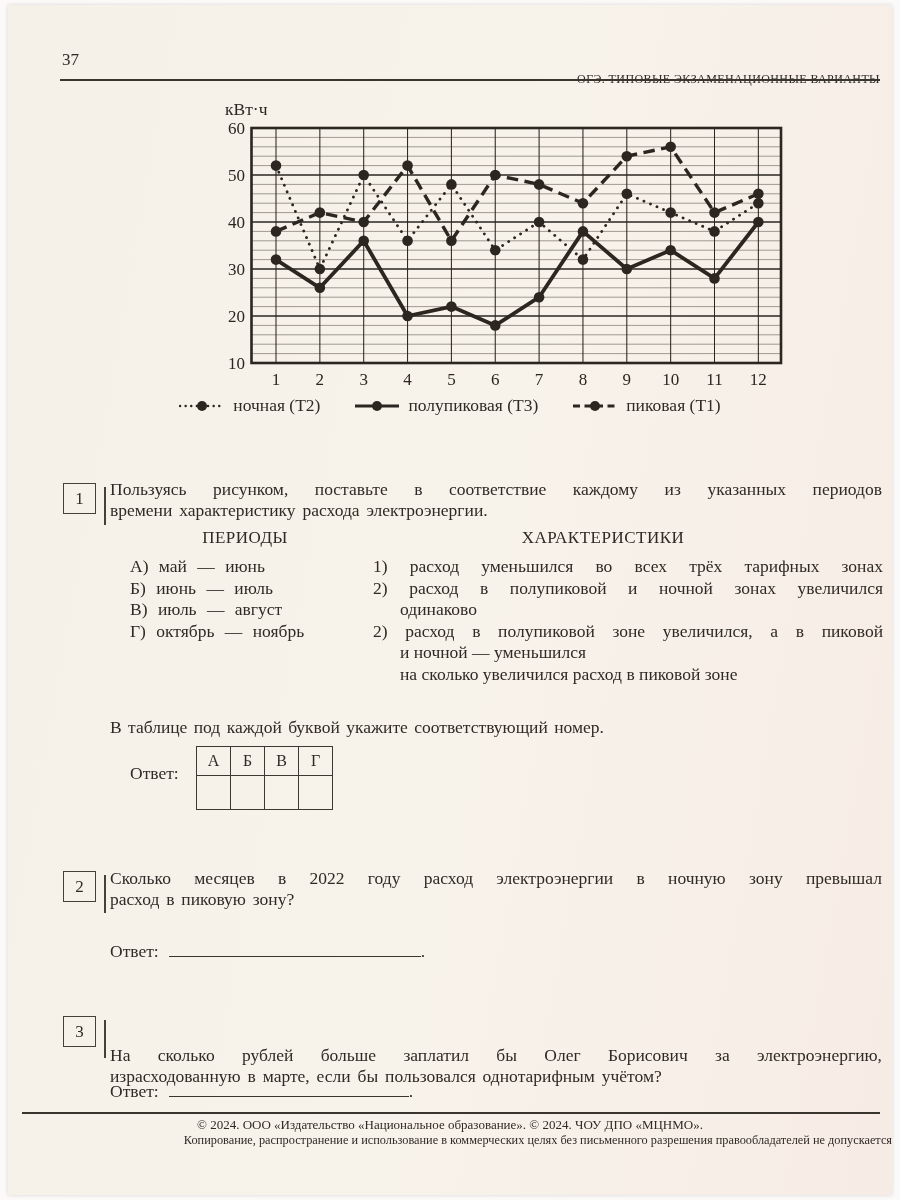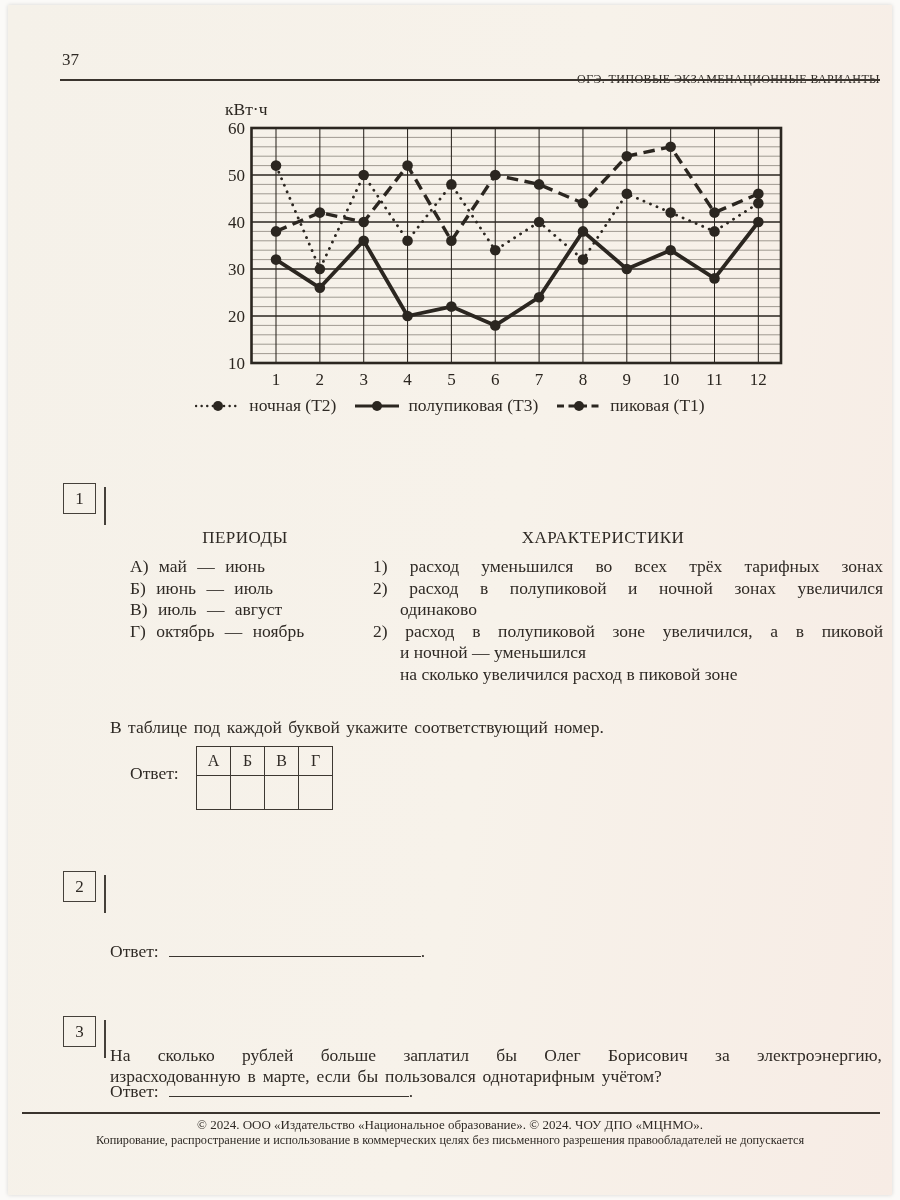--- a/index.html
+++ b/index.html
@@ -11,21 +11,21 @@
     position:absolute;left:8px;top:5px;width:884px;height:1190px;
     background:linear-gradient(100deg,#f5f1e9 0%,#f7f2ea 55%,#f7ece5 100%);
     box-shadow:0 0 4px rgba(0,0,0,.15);
   }
   
   .hdr-num{position:absolute;left:54px;top:45px;font-size:17px;}
   .hdr-title{position:absolute;right:12px;top:47px;font-size:12px;letter-spacing:.4px;margin-top:20px;}
   .hdr-rule{position:absolute;left:52px;top:74px;width:820px;height:2px;background:#3a342e;}
   
   .chart-wrap{position:absolute;left:187px;top:90px;width:640px;height:310px;}
-  .legend{position:absolute;left:0;top:390px;width:884px;display:flex;justify-content:center;gap:18px;align-items:center;}
+  .legend{position:absolute;left:0;top:390px;width:884px;display:flex;justify-content:center;gap:34px;align-items:center;}
   .legend-item{display:flex;align-items:center;gap:8px;font-size:17.5px;}
   
   .task-box{position:absolute;width:31px;height:29px;border:1.5px solid #45403a;
             display:flex;align-items:center;justify-content:center;font-size:17px;background:transparent;}
   .task-vbar{position:absolute;width:1.5px;height:38px;background:#45403a;}
   .para{position:absolute;left:102px;width:772px;font-size:17.5px;line-height:21px;word-spacing:2.5px;}
   .para .stretch{text-align:justify;text-align-last:justify;}
   .col-header{position:absolute;font-size:17px;text-align:center;letter-spacing:.5px;}
   .periods{position:absolute;left:122px;top:551px;font-size:17.5px;line-height:21.5px;word-spacing:6px;}
   .chars{position:absolute;left:365px;top:551px;width:510px;font-size:17.5px;line-height:21.5px;}
@@ -35,21 +35,21 @@
   .note{position:absolute;left:102px;top:712px;font-size:17.5px;word-spacing:2px;}
   .answer-table{position:absolute;left:188px;top:741px;border-collapse:collapse;}
   .answer-table td{border:1.4px solid #3d3832;width:31px;text-align:center;font-size:16px;}
   .answer-table tr.h td{height:26px;}
   .answer-table tr.b td{height:31px;}
   .ans-line{display:inline-block;width:252px;border-bottom:1.6px solid #3a352f;height:17px;margin-left:10px;}
   .ans-row{position:absolute;left:102px;font-size:17.5px;text-align:center;}
   
   .ftr-rule{position:absolute;left:14px;top:1107px;width:858px;height:1.6px;background:#3a342e;}
   .ftr1{position:absolute;left:0;top:1112px;width:884px;text-align:center;font-size:13px;}
-  .ftr2{position:absolute;left:0;top:1128px;width:884px;text-align:center;font-size:12.3px;}
+  .ftr2{position:absolute;left:0;top:1128px;width:884px;text-align:right;font-size:12.3px;}
 </style>
 </head>
 <body>
 
 <div class="page">
 
   <div class="hdr-num">37</div>
   <div class="hdr-title">ОГЭ. ТИПОВЫЕ ЭКЗАМЕНАЦИОННЫЕ ВАРИАНТЫ</div>
   <div class="hdr-rule"></div>
 
@@ -175,20 +175,24 @@
           <circle cx="23" cy="7" r="5" fill="#2b2620"></circle>
         </svg>
         <span>пиковая (Т1)</span>
       </div>
     </div>
 
   <div class="task-box" style="left:55px;top:478px;">
     <span>1</span>
   </div>
   <div class="task-vbar" style="left:96px;top:482px;"></div>
+  <div class="para" style="top:474px;">
+    <div class="stretch">Пользуясь рисунком, поставьте в соответствие каждому из указанных периодов</div>
+    <div>времени характеристику расхода электроэнергии.</div>
+  </div>
 
   <div class="col-header" style="left:365px;top:523px;width:460px;">ХАРАКТЕРИСТИКИ</div>
   <div class="col-header" style="left:122px;top:523px;width:230px;">ПЕРИОДЫ</div>
 
   <div class="periods">
     <div>А) май — июнь</div>
     <div>Б) июнь — июль</div>
     <div>В) июль — август</div>
     <div>Г) октябрь — ноябрь</div>
   </div>
@@ -219,20 +223,24 @@
       <td></td>
       <td></td>
     </tr>
   </tbody>
     </table>
 
   <div class="task-box" style="left:55px;top:866px;">
     <span>2</span>
   </div>
   <div class="task-vbar" style="left:96px;top:870px;"></div>
+  <div class="para" style="top:863px;">
+    <div class="stretch">Сколько месяцев в 2022 году расход электроэнергии в ночную зону превышал</div>
+    <div>расход в пиковую зону?</div>
+  </div>
   <div class="ans-row" style="top:934px;">
     <span>Ответ:</span><span class="ans-line"></span><span>.</span>
   </div>
 
   <div class="task-box" style="left:55px;top:1011px;">
     <span>3</span>
   </div>
   <div class="task-vbar" style="left:96px;top:1015px;"></div>
   <div class="para" style="top:1040px;">
     <div class="stretch">На сколько рублей больше заплатил бы Олег Борисович за электроэнергию,</div>

